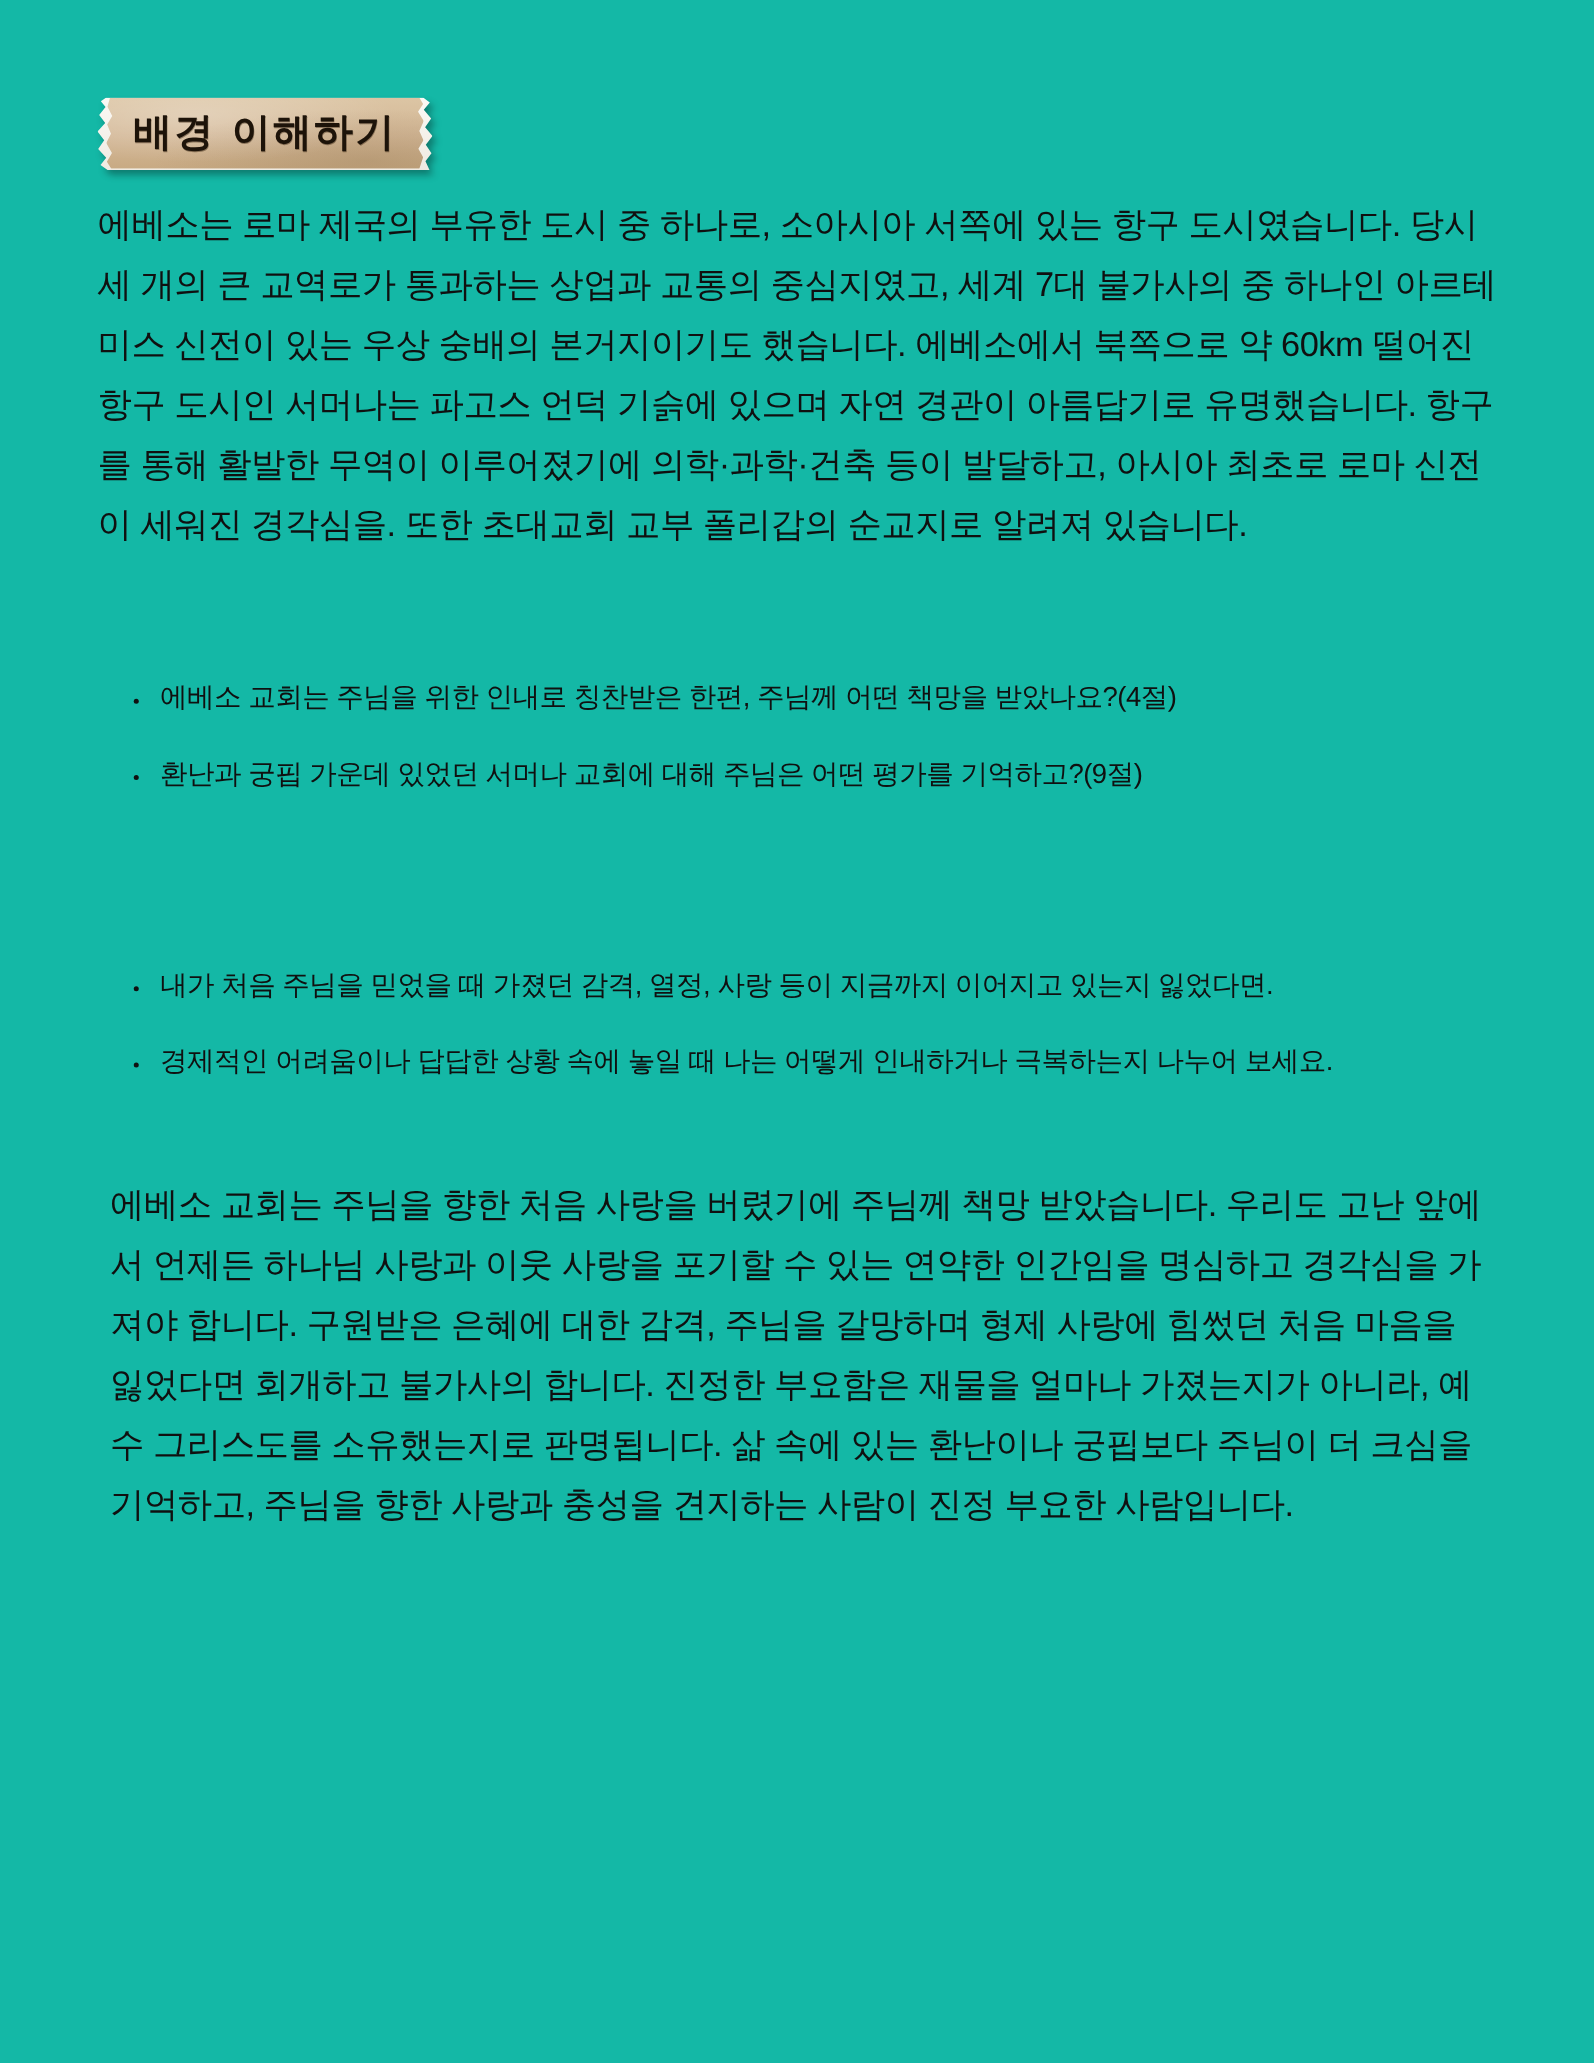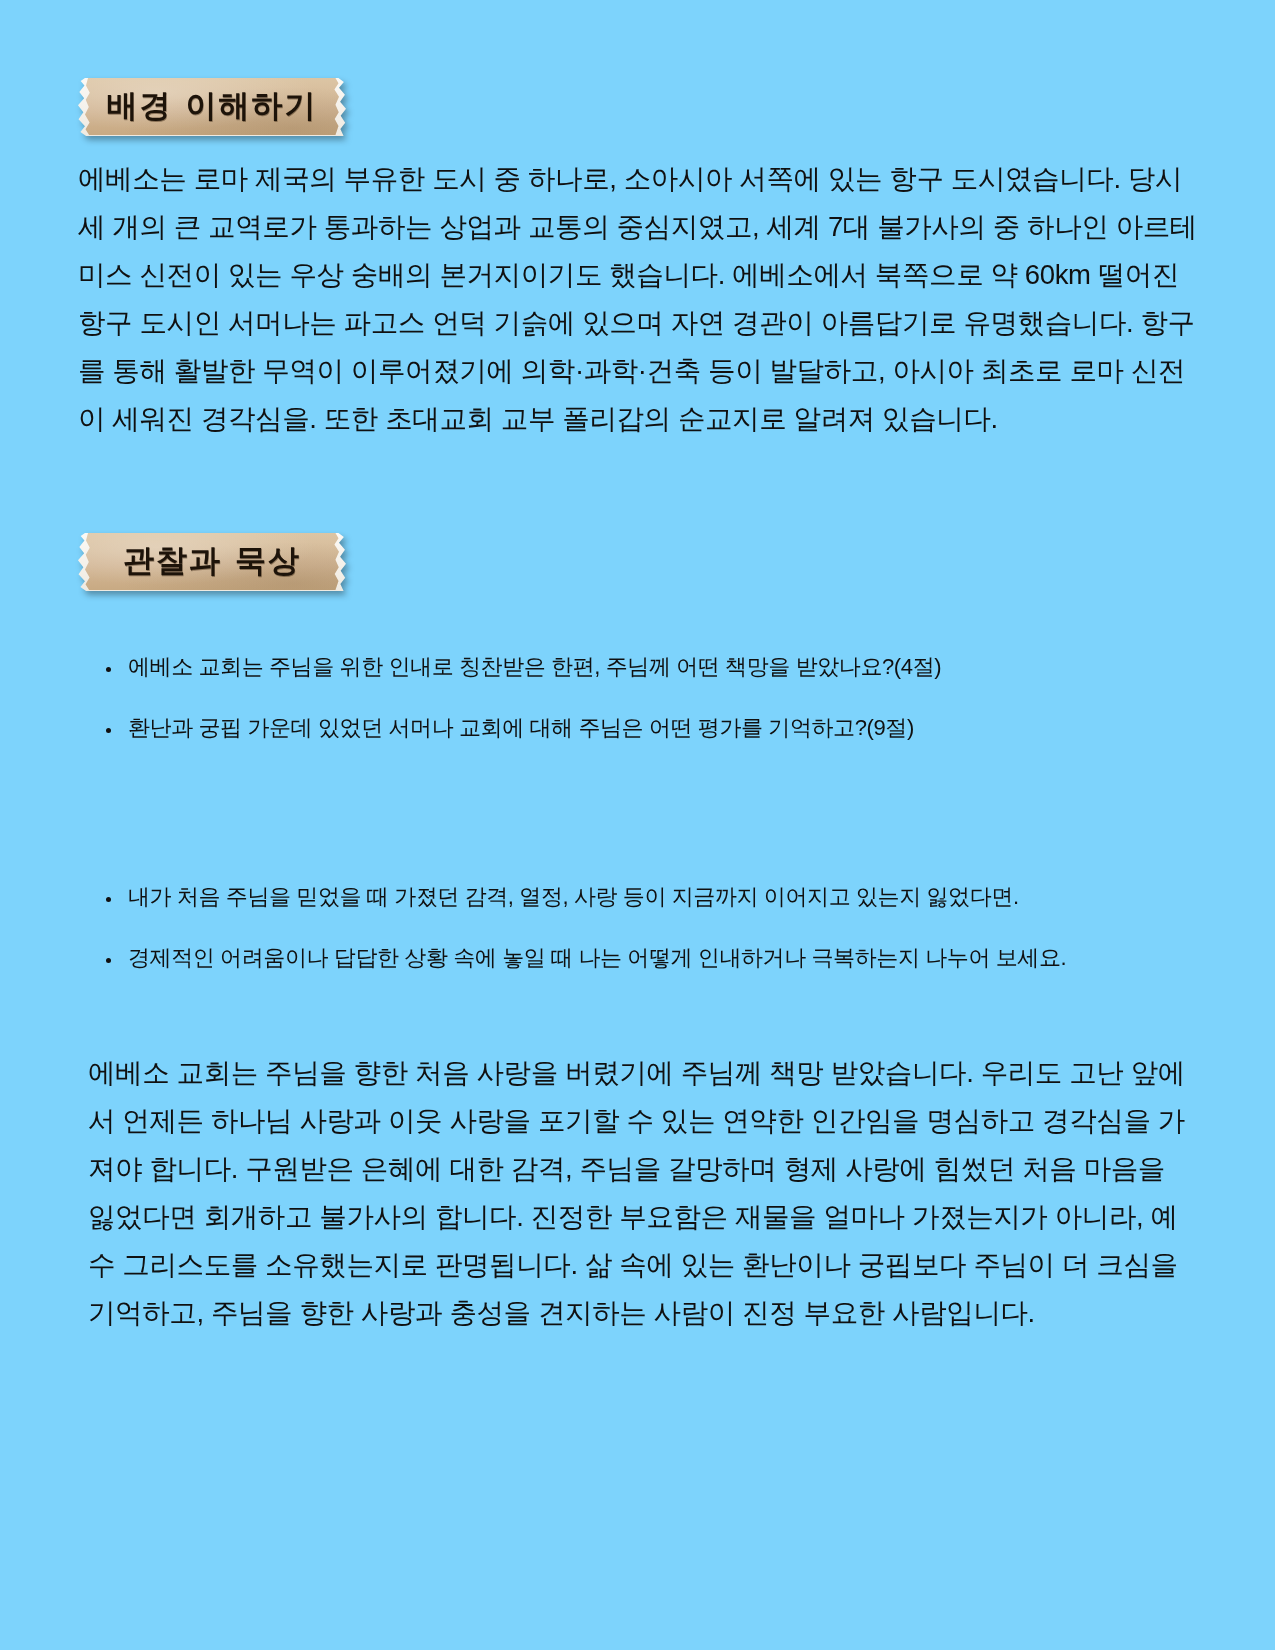--- a/index.html
+++ b/index.html
@@ -5,21 +5,21 @@
   html, body {
     margin: 0;
     padding: 0;
     background: #ffffff;
   }
   .page {
     position: relative;
     width: 1275px;
     height: 1650px;
     margin: 0 auto;
-    background: #7dd3fc;
+    background: #14b8a6;
     font-family: "Liberation Sans", "DejaVu Sans", sans-serif;
     color: #111111;
     overflow: hidden;
     box-sizing: border-box;
     padding: 78px 76px 0 78px;
   }
 
   
   .label-wrap {
     display: inline-block;
@@ -119,27 +119,20 @@
       <div class="label-white">
         <div class="label-tan">
           <span class="label-text">배경 이해하기</span>
         </div>
       </div>
     </div>
     <p class="body-text">에베소는 로마 제국의 부유한 도시 중 하나로, 소아시아 서쪽에 있는 항구 도시였습니다. 당시 세 개의 큰 교역로가 통과하는 상업과 교통의 중심지였고, 세계 7대 불가사의 중 하나인 아르테미스 신전이 있는 우상 숭배의 본거지이기도 했습니다. 에베소에서 북쪽으로 약 60km 떨어진 항구 도시인 서머나는 파고스 언덕 기슭에 있으며 자연 경관이 아름답기로 유명했습니다. 항구를 통해 활발한 무역이 이루어졌기에 의학·과학·건축 등이 발달하고, 아시아 최초로 로마 신전이 세워진 경각심을. 또한 초대교회 교부 폴리갑의 순교지로 알려져 있습니다.</p>
   </section>
 
   <section class="section-observation">
-    <div class="label-wrap">
-      <div class="label-white">
-        <div class="label-tan">
-          <span class="label-text">관찰과 묵상</span>
-        </div>
-      </div>
-    </div>
     <ul class="bullet-list">
       <li>에베소 교회는 주님을 위한 인내로 칭찬받은 한편, 주님께 어떤 책망을 받았나요?(4절)</li>
       <li>환난과 궁핍 가운데 있었던 서머나 교회에 대해 주님은 어떤 평가를 기억하고?(9절)</li>
     </ul>
   </section>
 
   <section class="section-application">
     <ul class="bullet-list">
       <li>내가 처음 주님을 믿었을 때 가졌던 감격, 열정, 사랑 등이 지금까지 이어지고 있는지 잃었다면.</li>
       <li>경제적인 어려움이나 답답한 상황 속에 놓일 때 나는 어떻게 인내하거나 극복하는지 나누어 보세요.</li>

